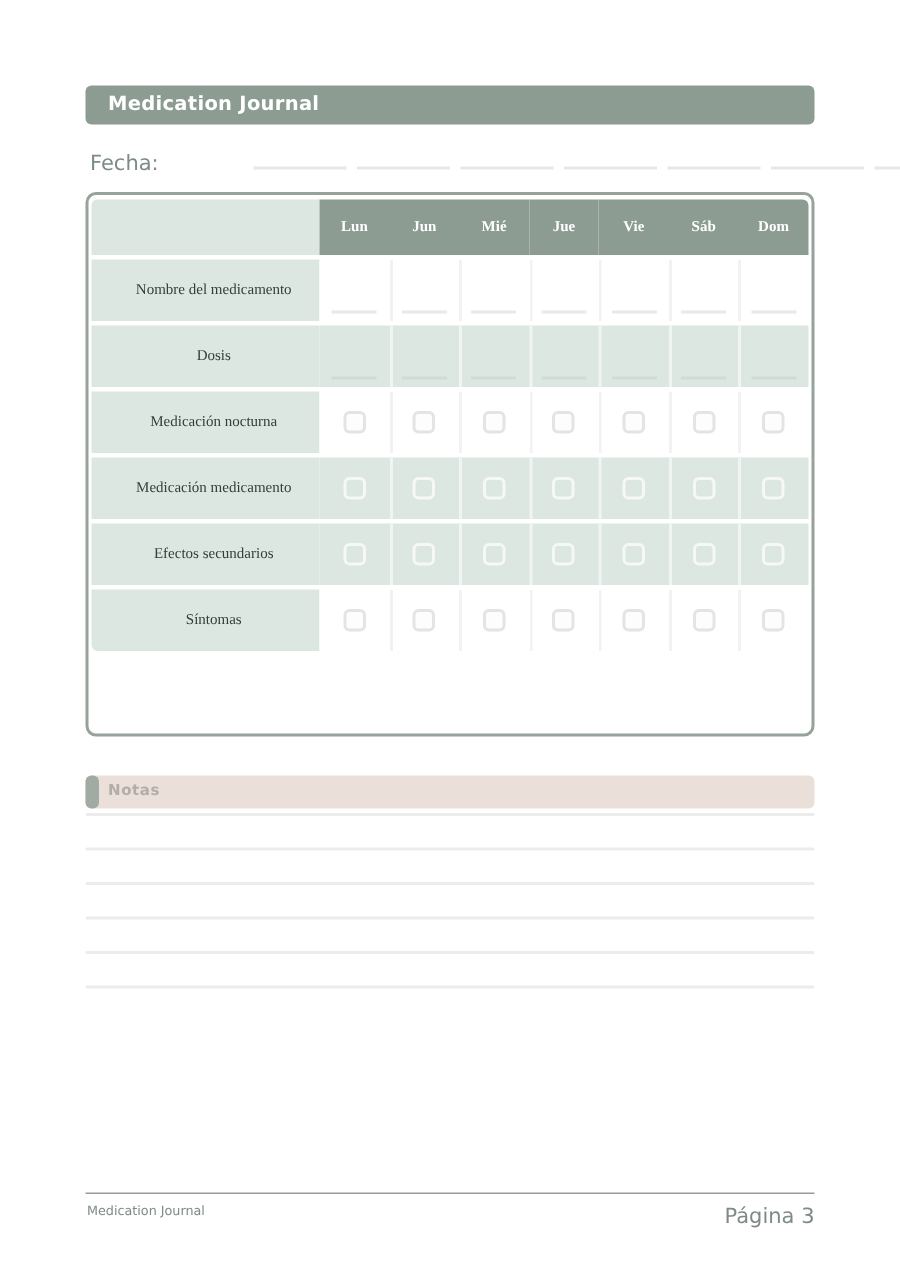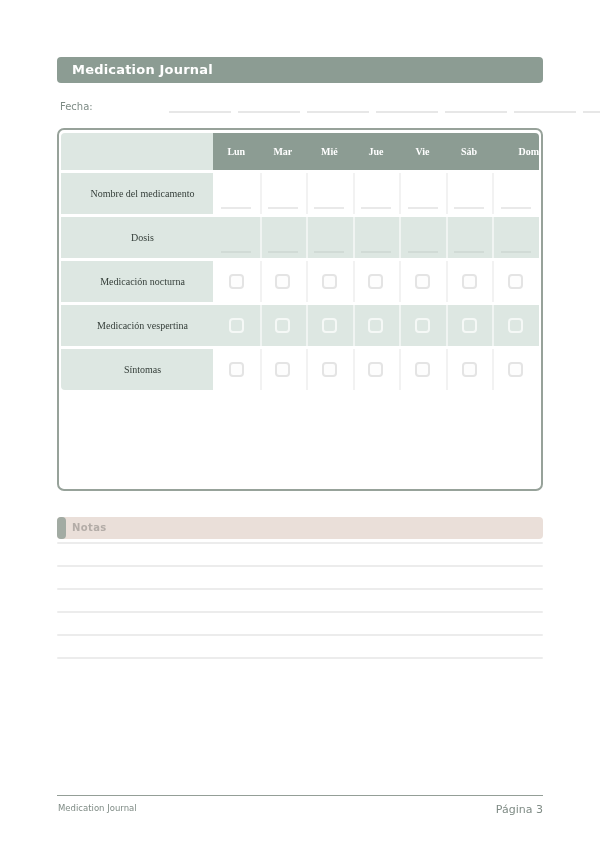--- a/index.html
+++ b/index.html
@@ -12,21 +12,21 @@
   
   .titlebar {
     position:absolute; left:57px; top:57px; width:486px; height:26px;
     background:var(--sage); border-radius:4px; color:#fff;
     font-size:13px; font-weight:bold; line-height:26px; padding-left:15px;
     letter-spacing:.2px;
   }
 
   
   .fecha-label {
-    position:absolute; left:60px; top:101px; font-size:10px; color:#7D8B85;
+    position:absolute; left:60px; top:101px; font-size:14px; color:#7D8B85;
   }
   .fecha-slots {
     position:absolute; left:169px; top:100px; width:520px;
     display:flex; gap:7px;
   }
   .fecha-slot { flex:0 0 auto; width:62px; height:13px; border-bottom:2px solid #E7E7E7; }
 
   
   .table-card {
     position:absolute; left:57px; top:128px; width:486px; height:363px;
@@ -36,21 +36,21 @@
   table.med {
     width:100%; border-collapse:separate; border-spacing:0 3px;
     table-layout:fixed; font-size:10px;font-family:Liberation Serif, serif;
   }
   .col-label { width:152px; }
   th.corner { background:var(--tint); border-radius:4px 0 0 0; height:37px; }
   th.day-head {
     background:var(--sage); color:#fff; font-weight:bold; font-size:10px;
     height:37px; text-align:center;
   }
-  th.day-head.last { border-radius:0 4px 0 0;text-align:right; }
+  th.day-head.last { border-radius:0 4px 0 0; }
   td { height:41px; vertical-align:middle; }
   td.label-cell {
     background:var(--tint); color:#343E39; text-align:center; padding-left:11px;
   }
   td.day-cell { text-align:center; position:relative; }
   tr.plain td.day-cell { background:#fff; }
   tr.tinted td { background:var(--tint);margin-top:36px; }
   tr.plain td.day-cell + td.day-cell { box-shadow:inset 2px 0 0 rgba(0,0,0,0.05); }
   tr.tinted td.day-cell + td.day-cell { box-shadow:inset 2px 0 0 rgba(255,255,255,0.55); }
   tr:last-child td.label-cell { border-radius:0 0 0 4px; }
@@ -84,21 +84,21 @@
     position:absolute; left:57px; width:486px; height:2px;
     background:#ECECEC; border-radius:1px;
   }
 
   
   .footer-rule { position:absolute; left:57px; top:795px; width:486px; height:1px; background:#949E97; }
   .footer-left {
     position:absolute; left:58px; top:803px; font-size:8.5px; color:#7F8B85;
   }
   .footer-right {
-    position:absolute; right:57px; top:803px; font-size:11px; color:#7F8B85; text-align:right;
+    position:absolute; right:57px; top:803px; font-size:14px; color:#7F8B85; text-align:right;
   }
 </style>
 </head>
 <body>
 
 <div class="page">
 
   <div class="titlebar">Medication Journal</div>
 
   <div class="fecha-label">Fecha:</div>
@@ -114,21 +114,21 @@
 
   <div class="table-card">
     <table class="med">
       <colgroup>
         <col class="col-label">
       </colgroup>
       <thead>
         <tr>
           <th class="corner"></th>
         <th class="day-head">Lun</th>
-            <th class="day-head">Mar</th>
+            <th class="day-head">Jun</th>
             <th class="day-head">Mié</th>
             <th class="day-head">Jue</th>
             <th class="day-head">Vie</th>
             <th class="day-head">Sáb</th>
             <th class="day-head last">Dom</th>
           </tr>
       </thead>
       <tbody>
           <tr class="plain">
             <td class="label-cell">Nombre del medicamento</td>
@@ -182,21 +182,31 @@
             <td class="label-cell">Medicación nocturna</td>
             <td class="day-cell"><span class="checkbox"></span></td>
             <td class="day-cell"><span class="checkbox"></span></td>
             <td class="day-cell"><span class="checkbox"></span></td>
             <td class="day-cell"><span class="checkbox"></span></td>
             <td class="day-cell"><span class="checkbox"></span></td>
             <td class="day-cell"><span class="checkbox"></span></td>
             <td class="day-cell last"><span class="checkbox"></span></td>
           </tr>
           <tr class="tinted">
-            <td class="label-cell">Medicación vespertina</td>
+            <td class="label-cell">Medicación medicamento</td>
+            <td class="day-cell"><span class="checkbox"></span></td>
+            <td class="day-cell"><span class="checkbox"></span></td>
+            <td class="day-cell"><span class="checkbox"></span></td>
+            <td class="day-cell"><span class="checkbox"></span></td>
+            <td class="day-cell"><span class="checkbox"></span></td>
+            <td class="day-cell"><span class="checkbox"></span></td>
+            <td class="day-cell last"><span class="checkbox"></span></td>
+          </tr>
+          <tr class="tinted">
+            <td class="label-cell">Efectos secundarios</td>
             <td class="day-cell"><span class="checkbox"></span></td>
             <td class="day-cell"><span class="checkbox"></span></td>
             <td class="day-cell"><span class="checkbox"></span></td>
             <td class="day-cell"><span class="checkbox"></span></td>
             <td class="day-cell"><span class="checkbox"></span></td>
             <td class="day-cell"><span class="checkbox"></span></td>
             <td class="day-cell last"><span class="checkbox"></span></td>
           </tr>
           <tr class="plain">
             <td class="label-cell">Síntomas</td>

